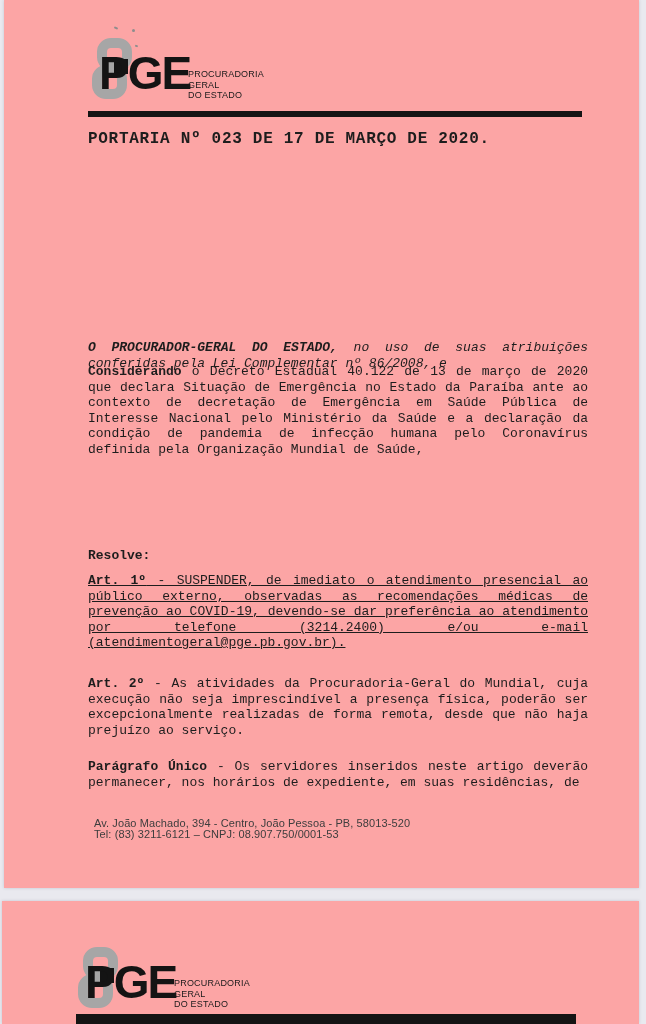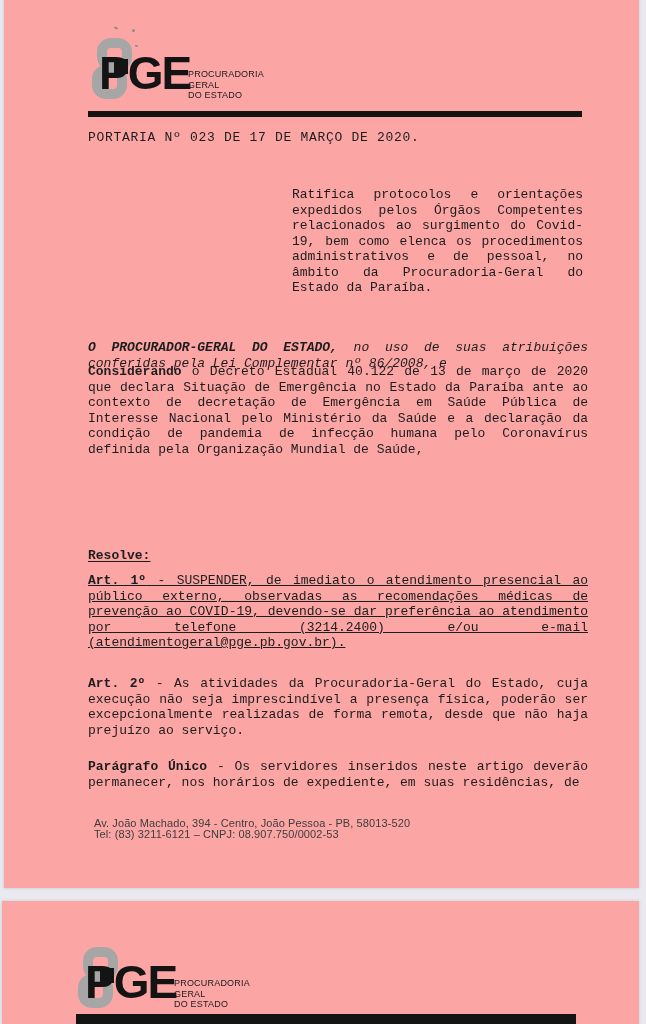--- a/index.html
+++ b/index.html
@@ -39,38 +39,38 @@
   }
   .p1-logo{left:80px;top:36px;}
   .p2-logo{left:68px;top:44px;}
 
   .rule{position:absolute;background:#141414;height:6px;}
   .p1-rule{left:84px;top:111px;width:494px;}
   .p2-rule{left:74px;top:113px;width:500px;height:12px;}
 
   .heading{
     position:absolute;left:84px;top:130px;
-    font-size:13px;font-weight:400;letter-spacing:.7px;color:#1d1d1d;
+    font-size:16px;font-weight:700;letter-spacing:.7px;color:#1d1d1d;
     white-space:nowrap;
   }
   .bodytext{
     position:absolute;left:84px;width:500px;
     font-size:13px;line-height:15.5px;color:#1d1d1d;
     text-align:justify;
   }
   .bodytext b{font-weight:700;}
   .recital{
     position:absolute;left:288px;top:187px;width:291px;
     font-size:13px;line-height:15.5px;color:#1d1d1d;text-align:justify;
   }
   .p-preamble{top:340px;font-style:italic;}
   .p-consid1{top:364px;}
   .p-consid2{top:486px;}
   .resolve{position:absolute;left:84px;top:548px;font-size:13px;color:#1d1d1d;}
-  .resolve b{font-weight:700;text-decoration:underline;text-underline-offset:2px;}
+  .resolve b{font-weight:700;text-underline-offset:2px;}
   .p-art1{top:573px;text-decoration:underline;}
   .p-art2{top:676px;}
   .p-pu{top:759px;}
 
   .footer{
     position:absolute;left:90px;top:818px;
     font-family:"Liberation Sans","DejaVu Sans",sans-serif;
     font-size:11px;line-height:10.5px;color:#3d3d3d;letter-spacing:.1px;
   }
 </style>
@@ -97,38 +97,37 @@
       <div>PROCURADORIA</div>
       <div>GERAL</div>
       <div>DO ESTADO</div>
     </div>
   </div>
 
   <div class="rule p1-rule"></div>
 
   <div class="heading">PORTARIA Nº 023 DE 17 DE MARÇO DE 2020.</div>
 
-  <div class="recital">Ratifica protocolos e orientações expedidos pelos Órgãos Competentes relacionados ao surgimento do Covid-19, bem como elenca os procedimentos administrativos e de pessoal, no âmbito da Procuradoria-Geral do Estado da Paraíba.</div>
 
   <div class="bodytext p-preamble"><b>O PROCURADOR-GERAL DO ESTADO,</b><span> no uso de suas atribuições conferidas pela Lei Complementar nº 86/2008, e</span></div>
 
   <div class="bodytext p-consid1"><b>Considerando</b><span> o Decreto Estadual 40.122 de 13 de março de 2020 que declara Situação de Emergência no Estado da Paraíba ante ao contexto de decretação de Emergência em Saúde Pública de Interesse Nacional pelo Ministério da Saúde e a declaração da condição de pandemia de infecção humana pelo Coronavírus definida pela Organização Mundial de Saúde,</span></div>
 
 
   <div class="resolve"><b>Resolve:</b></div>
 
   <div class="bodytext p-art1"><b>Art. 1º</b><span> - SUSPENDER, de imediato o atendimento presencial ao público externo, observadas as recomendações médicas de prevenção ao COVID-19, devendo-se dar preferência ao atendimento por telefone (3214.2400) e/ou e-mail (atendimentogeral@pge.pb.gov.br).</span></div>
 
-  <div class="bodytext p-art2"><b>Art. 2º</b><span> - As atividades da Procuradoria-Geral do Estado, cuja execução não seja imprescindível a presença física, poderão ser excepcionalmente realizadas de forma remota, desde que não haja prejuízo ao serviço.</span></div>
+  <div class="bodytext p-art2"><b>Art. 2º</b><span> - As atividades da Procuradoria-Geral do Mundial, cuja execução não seja imprescindível a presença física, poderão ser excepcionalmente realizadas de forma remota, desde que não haja prejuízo ao serviço.</span></div>
 
   <div class="bodytext p-pu"><b>Parágrafo Único</b><span> - Os servidores inseridos neste artigo deverão permanecer, nos horários de expediente, em suas residências, de</span></div>
 
   <div class="footer">
     <div>Av. João Machado, 394 - Centro, João Pessoa - PB, 58013-520</div>
-    <div>Tel: (83) 3211-6121 – CNPJ: 08.907.750/0002-53</div>
+    <div>Tel: (83) 3211-6121 – CNPJ: 08.907.750/0001-53</div>
   </div>
 
 </div>
 
 <div class="page page2">
 
   <div class="logo p2-logo">
     <svg class="emblem" width="58" height="66" viewBox="0 0 58 66">
       <rect x="18" y="7" width="25" height="23" rx="9" fill="none" stroke="#a6a6a6" stroke-width="10"></rect>
       <rect x="13" y="34" width="25" height="24" rx="9" fill="none" stroke="#a6a6a6" stroke-width="10"></rect>

